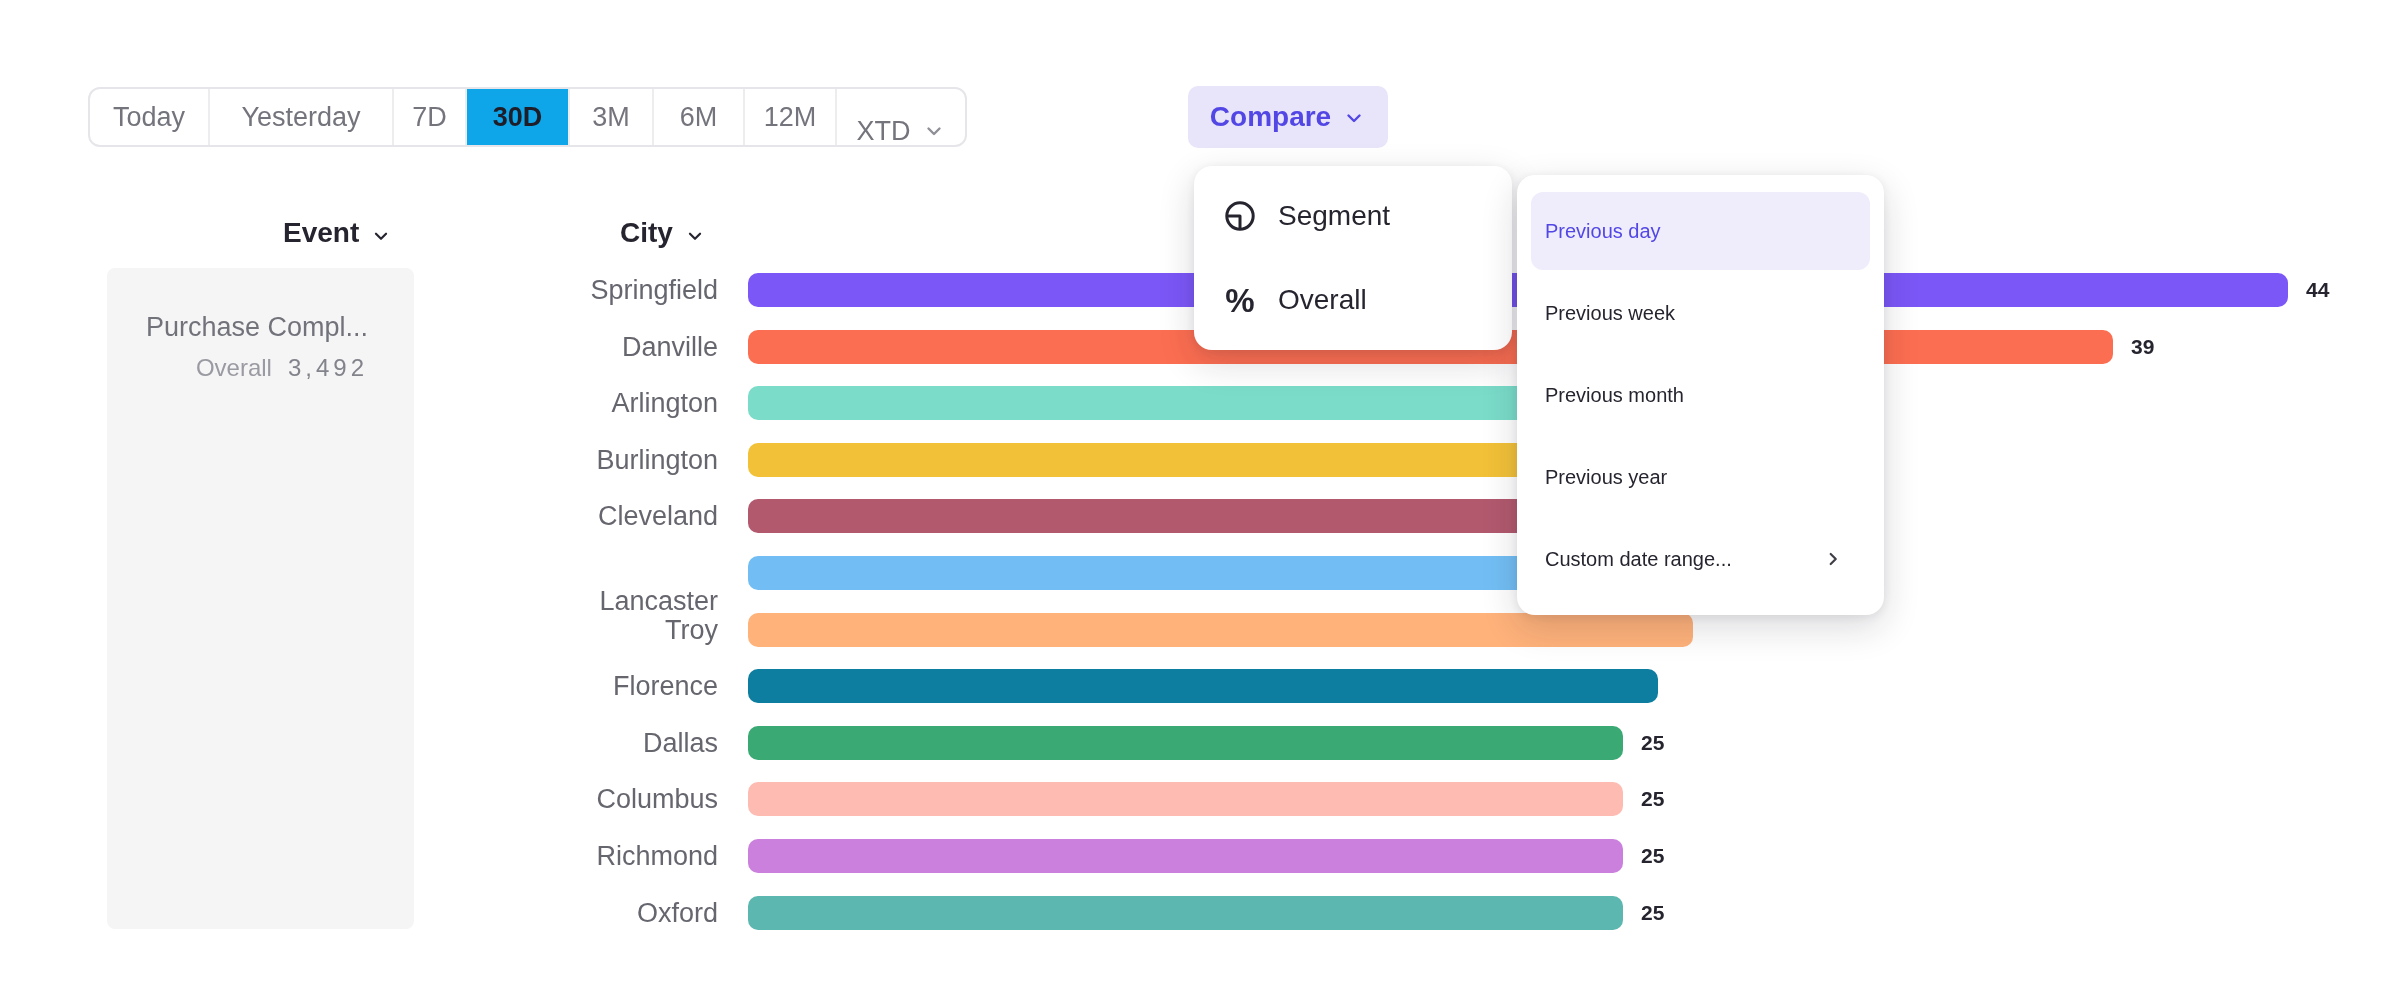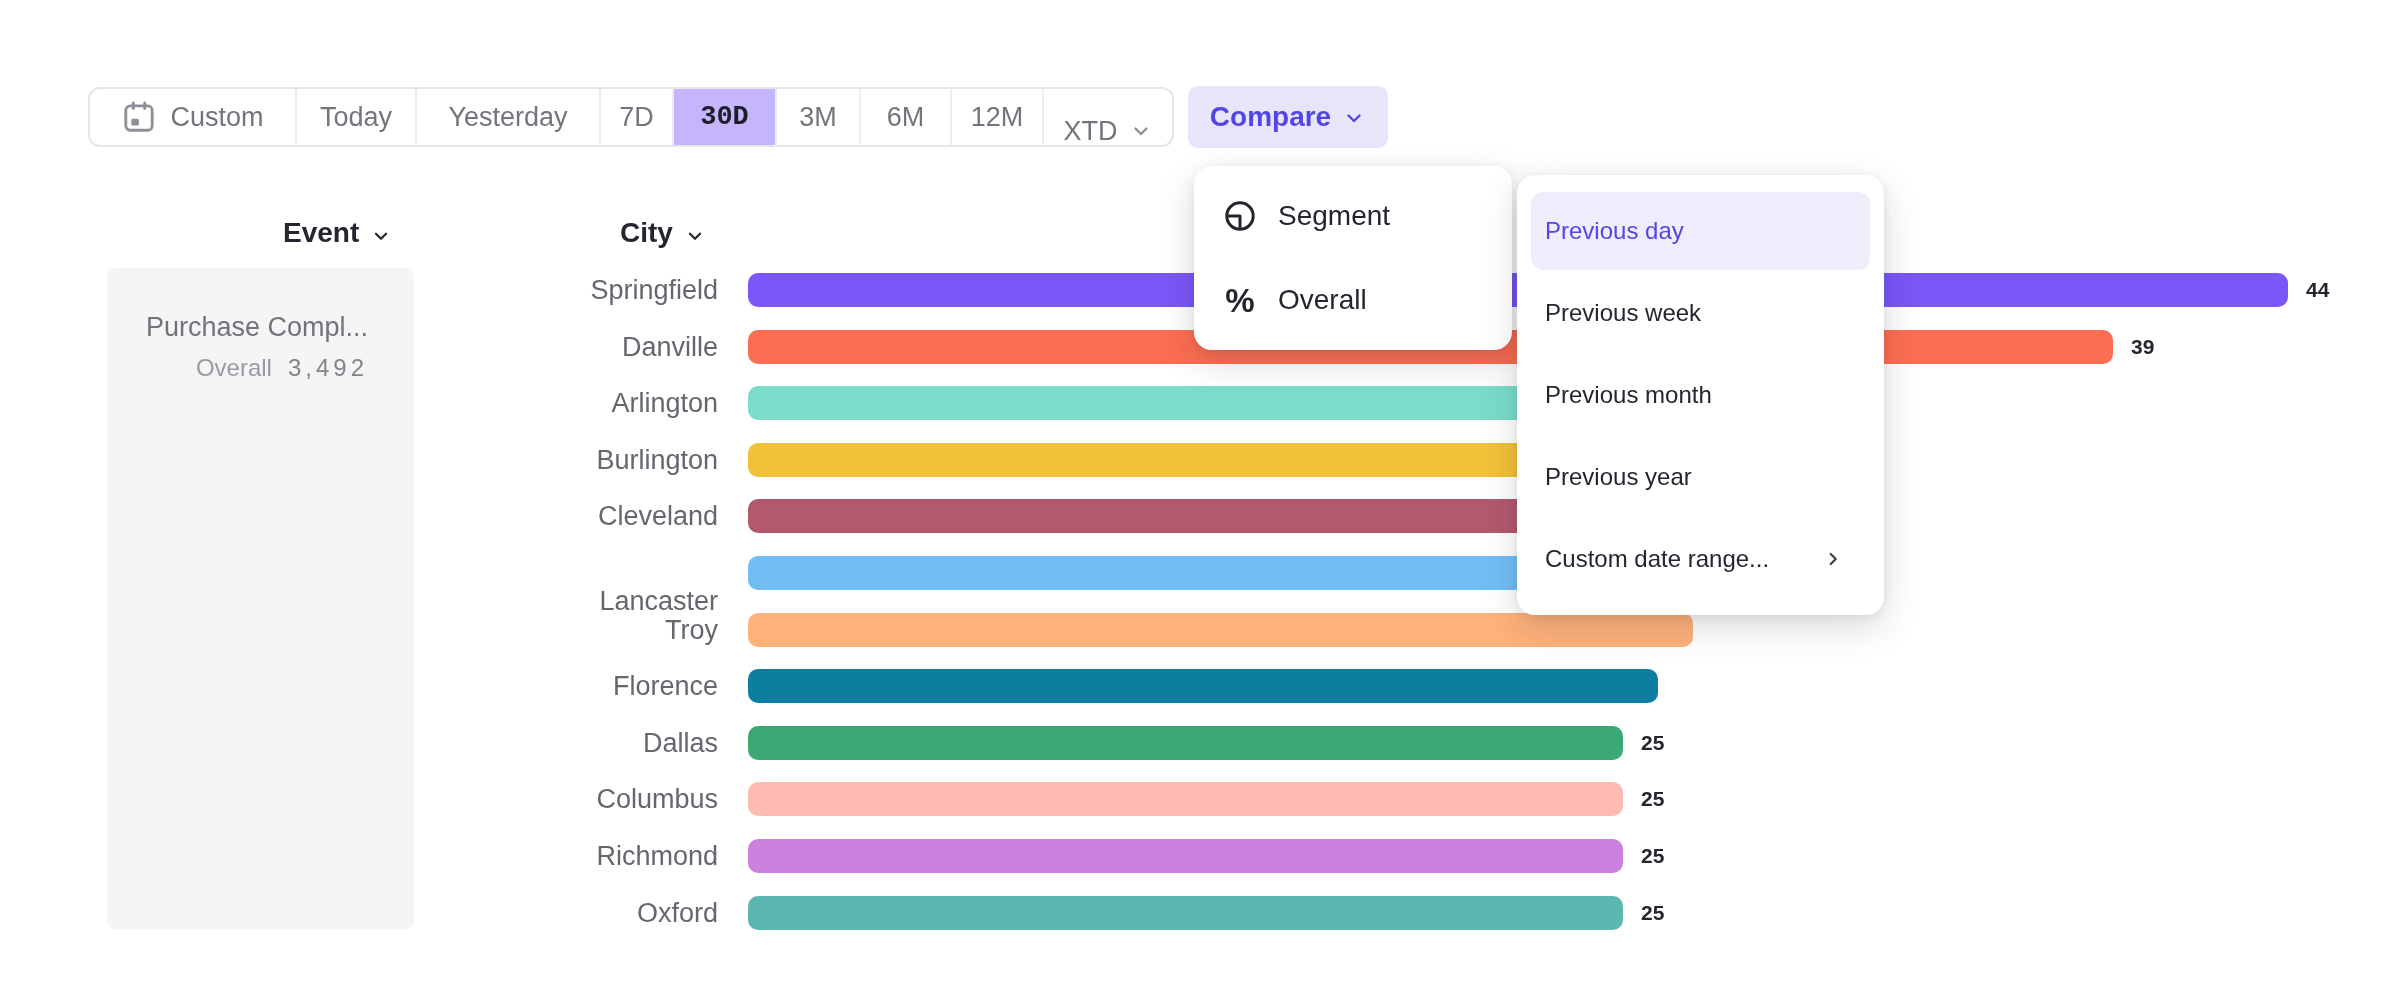--- a/index.html
+++ b/index.html
@@ -5,21 +5,21 @@
   html,body{margin:0;padding:0;background:#ffffff;}
   body{font-family:"Liberation Sans",sans-serif;color:#26252f;}
   #app{position:relative;width:2394px;height:1004px;background:#fff;overflow:hidden;}
 
   
   .seg{position:absolute;left:88px;top:87px;height:60px;display:inline-flex;align-items:stretch;
        border:2px solid #e6e6ea;border-radius:12px;background:#fff;box-sizing:border-box;overflow:hidden;}
   .seg-item{display:flex;align-items:center;justify-content:center;gap:13px;
        color:#74747d;font-size:27px;border-right:2px solid #ededf0;box-sizing:border-box;cursor:pointer;white-space:nowrap;}
   .seg-item:last-child{border-right:none;}
-  .seg-item.selected{background:#c4b5fd;color:#1f1e28;font-weight:700;font-family:Liberation Mono, monospace;}
+  .seg-item.selected{background:#0ea5e9;color:#1f1e28;font-weight:700;}
   .seg-item .cal{width:36px;height:36px;color:#8f8f97;}
   .seg-item .chev{width:24px;height:24px;color:#8f8f97;margin-left:-2px;}
 
   
   .compare-btn{position:absolute;left:1188px;top:86px;width:200px;height:62px;border-radius:10px;
        background:#e8e5fb;color:#5247e5;font-size:28px;font-weight:700;
        display:flex;align-items:center;justify-content:center;gap:11px;cursor:pointer;}
   .compare-btn .chev{width:24px;height:24px;}
 
   
@@ -49,40 +49,31 @@
   .cm-item{height:84px;display:flex;align-items:center;gap:20px;padding:0 24px 0 14px;border-radius:12px;
        font-size:28px;color:#26252f;cursor:pointer;}
   .cm-item.active{background:#efedfc;color:#5247e5;}
   .mi-icon{width:36px;height:36px;display:flex;align-items:center;justify-content:center;flex:0 0 36px;}
   .mi-icon svg{width:36px;height:36px;}
   .mi-pct{font-size:33px;font-weight:700;line-height:1;}
   .cm-item .chev{width:22px;height:22px;margin-left:auto;}
 
   #tp-submenu{left:1517px;top:175px;width:367px;padding:17px 14px;}
   .sm-item{height:78px;margin-bottom:4px;display:flex;align-items:center;padding:0 26px 0 14px;border-radius:12px;
-       font-size:24px;color:#26252f;cursor:pointer;white-space:nowrap;}
+       font-size:20px;color:#26252f;cursor:pointer;white-space:nowrap;}
   .sm-item:last-child{margin-bottom:0;}
   .sm-item.active{background:#efedfc;color:#5247e5;}
   .sm-item .chev{width:22px;height:22px;margin-left:auto;color:#3f3f48;}
 </style>
 </head>
 <body>
 
 <div id="app">
 
   <div class="seg" id="seg-control">
-      <div class="seg-item" style="width: 207px;">
-        <span class="cal"><svg viewBox="0 0 24 24" fill="none" stroke="currentColor" stroke-width="1.9" stroke-linecap="round">
-            <rect x="3.2" y="4.6" width="17.6" height="16.2" rx="3"></rect>
-            <line x1="8.2" y1="2.6" x2="8.2" y2="6.4"></line>
-            <line x1="15.8" y1="2.6" x2="15.8" y2="6.4"></line>
-            <rect x="6.9" y="13.1" width="5" height="4.6" rx="0.9" fill="currentColor" stroke="none"></rect>
-          </svg></span>
-        <span>Custom</span>
-      </div>
       <div class="seg-item" style="width: 120px;">
         <span>Today</span>
       </div>
       <div class="seg-item" style="width: 184px;">
         <span>Yesterday</span>
       </div>
       <div class="seg-item" style="width: 73px;">
         <span>7D</span>
       </div>
       <div class="seg-item selected" style="width: 103px;">

